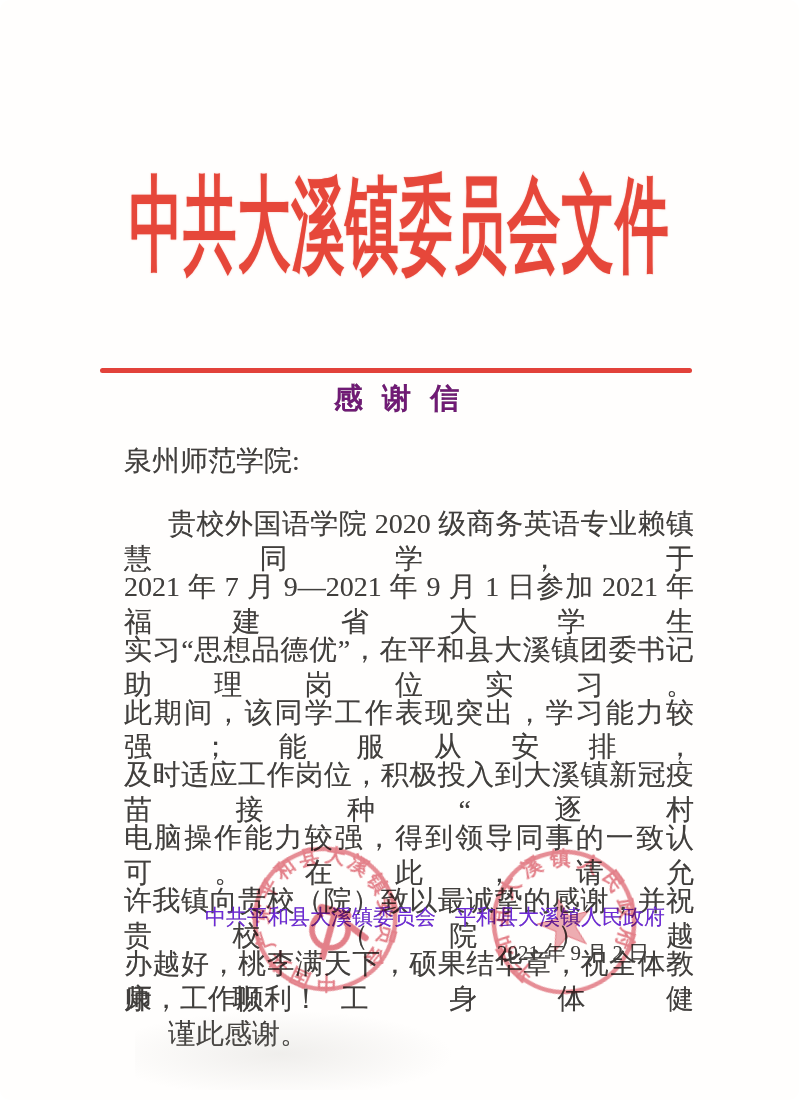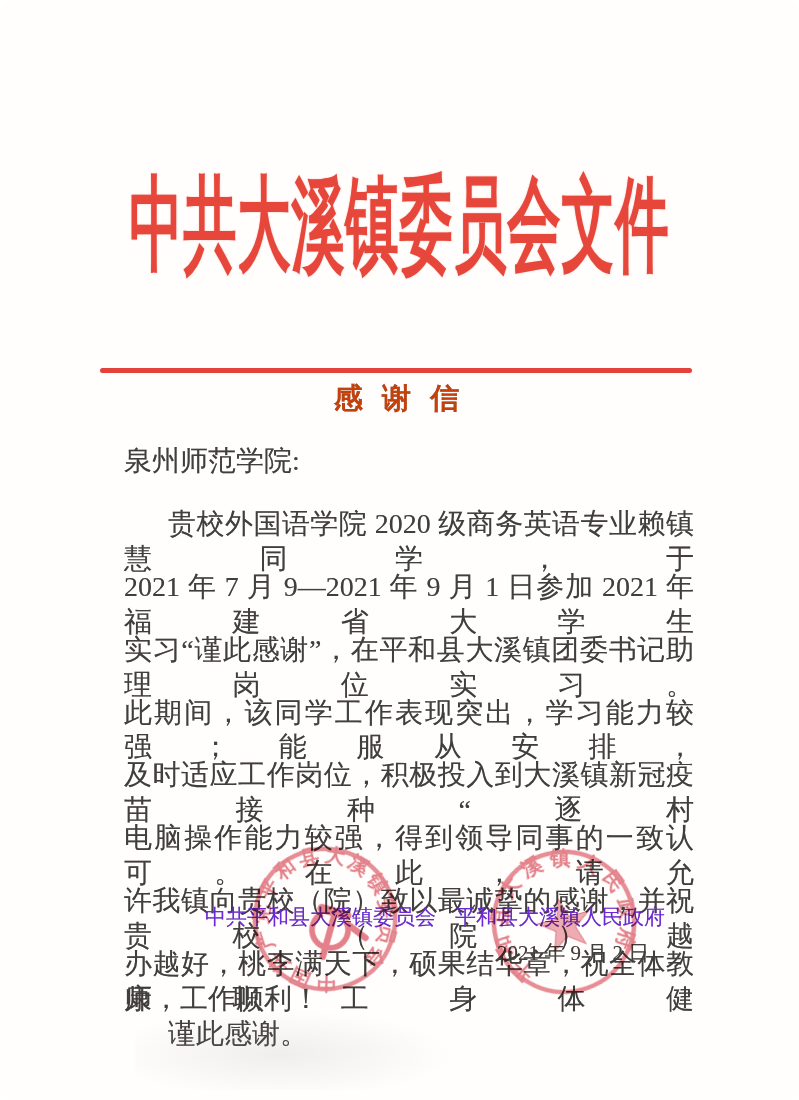--- a/index.html
+++ b/index.html
@@ -33,21 +33,21 @@
     width:592px;height:5px;
     background:#e2423a;
     border-radius:3px;
   }
   
   .letter-title{
     position:absolute;top:379px;left:0;width:799px;
     text-align:center;
     font-size:29px;font-weight:bold;
     letter-spacing:6px;
-    color:#c2410c;
+    color:#701a75;
     text-shadow:0 0 .6px rgba(40,40,40,.45);
   }
   
   .letter-body{
     position:absolute;left:124px;top:444px;width:570px;
     color:#413f3d;
     text-shadow:0 0 .6px rgba(50,48,46,.4);
   }
   .body-line{
     height:34.9px;line-height:34.9px;
@@ -109,21 +109,21 @@
   </div>
 
   <div class="red-line"></div>
 
   <div class="letter-title">感 谢 信</div>
 
   <div class="letter-body">
       <div class="body-line">泉州师范学院:</div>
       <div class="body-line indent justify">贵校外国语学院 2020 级商务英语专业赖镇慧同学，于</div>
       <div class="body-line justify">2021 年 7 月 9—2021 年 9 月 1 日参加 2021 年福建省大学生</div>
-      <div class="body-line justify">实习“谨此感谢”，在平和县大溪镇团委书记助理岗位实习。</div>
+      <div class="body-line justify">实习“思想品德优”，在平和县大溪镇团委书记助理岗位实习。</div>
       <div class="body-line justify">此期间，该同学工作表现突出，学习能力较强；能服从安排，</div>
       <div class="body-line justify">及时适应工作岗位，积极投入到大溪镇新冠疫苗接种“逐村</div>
       <div class="body-line justify">电脑操作能力较强，得到领导同事的一致认可。在此，请允</div>
       <div class="body-line justify">许我镇向贵校（院）致以最诚挚的感谢，并祝贵校（院）越</div>
       <div class="body-line justify">办越好，桃李满天下，硕果结华章，祝全体教师职工身体健</div>
       <div class="body-line">康，工作顺利！</div>
       <div class="body-line indent">谨此感谢。</div>
     </div>
 
   <div class="sig sig-left">中共平和县大溪镇委员会</div>

